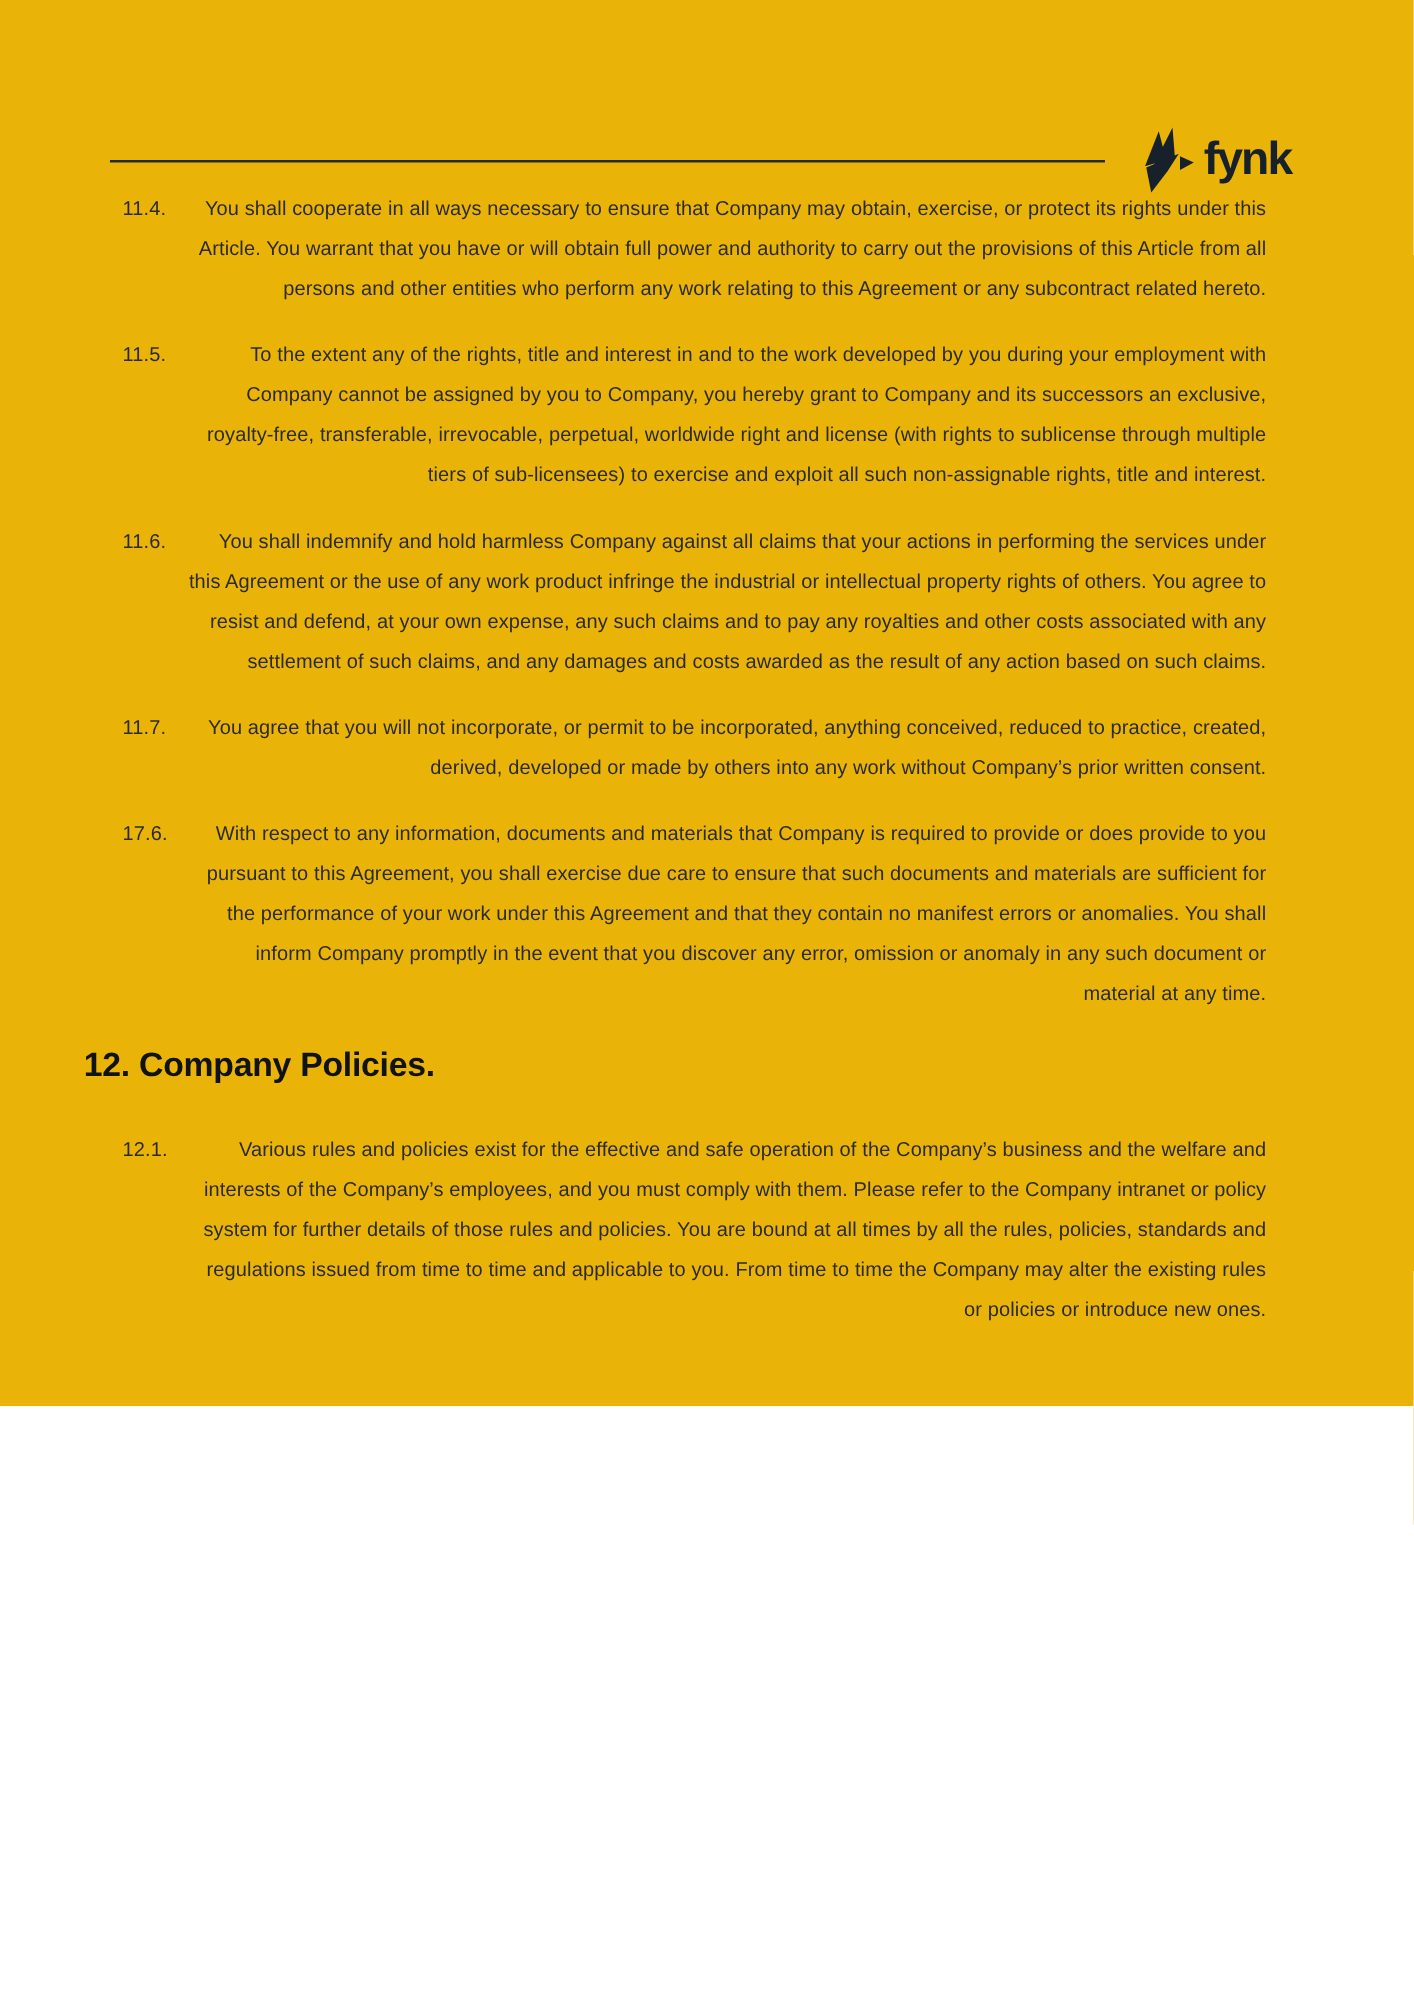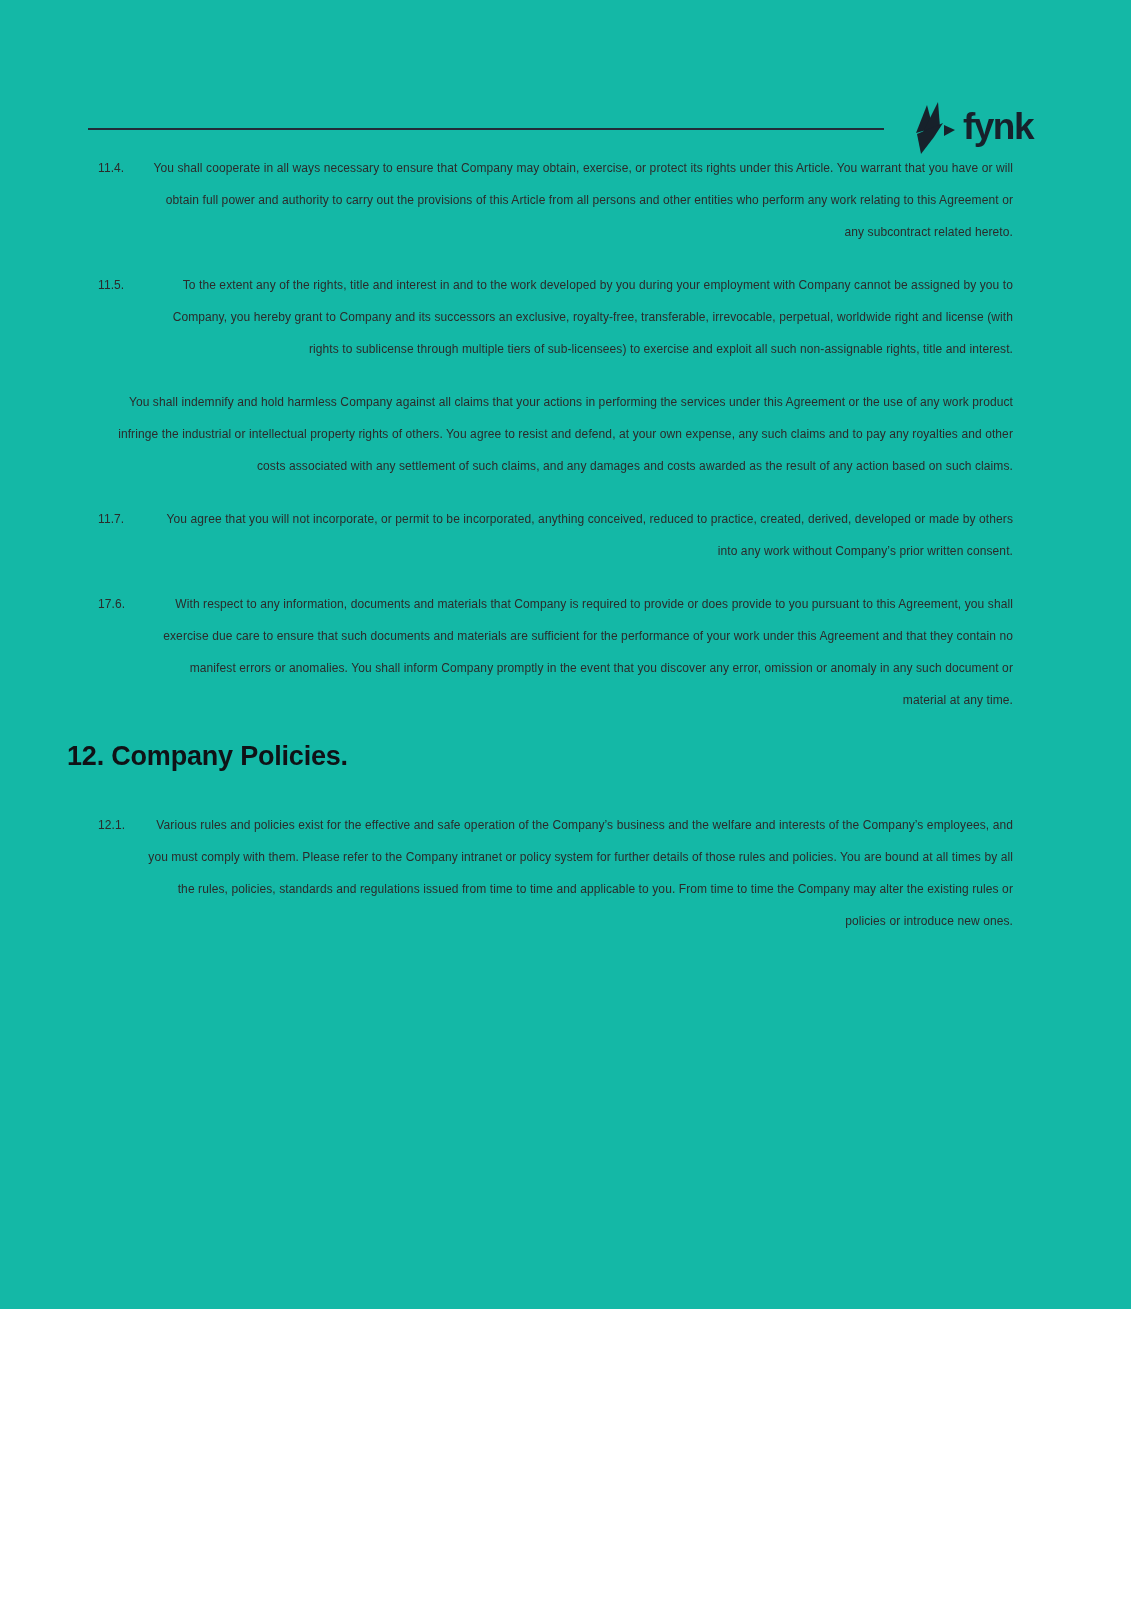--- a/index.html
+++ b/index.html
@@ -8,22 +8,22 @@
     --rule: #222c38;
     --footer-text: #3c3c3c;
   }
   * { margin: 0; padding: 0; box-sizing: border-box; }
   html, body { background: #ffffff; }
   body { font-family: "Liberation Sans", "DejaVu Sans", sans-serif; }
 
   .page {
     position: relative;
     width: 1131px;
-    height: 1309px;
-    background: #14b8a6;
+    height: 1125px;
+    background: #eab308;
     overflow: hidden;
   }
 
   
   .header {
     position: absolute;
     top: 98px;
     left: 88px;
     right: 98px;
     height: 62px;
@@ -57,21 +57,21 @@
     top: 152px;
     left: 67px;
     width: 946px;
     color: var(--text);
   }
   .clauses { list-style: none; }
   .clause {
     display: flex;
     padding-left: 31px;
     margin-bottom: 21px;
-    font-size: 12px;
+    font-size: 16px;
     line-height: 32px;
     letter-spacing: 0.1px;
   }
   .clause-number {
     width: 50px;
     flex-shrink: 0;
   }
   .clause-text { flex: 1; text-align: right; }
 
   .section-heading {
@@ -132,20 +132,21 @@
     <ol class="clauses">
       <li class="clause">
         <span class="clause-number">11.4.</span>
         <p class="clause-text">You shall cooperate in all ways necessary to ensure that Company may obtain, exercise, or protect its rights under this Article. You warrant that you have or will obtain full power and authority to carry out the provisions of this Article from all persons and other entities who perform any work relating to this Agreement or any subcontract related hereto.</p>
       </li>
       <li class="clause">
         <span class="clause-number">11.5.</span>
         <p class="clause-text">To the extent any of the rights, title and interest in and to the work developed by you during your employment with Company cannot be assigned by you to Company, you hereby grant to Company and its successors an exclusive, royalty-free, transferable, irrevocable, perpetual, worldwide right and license (with rights to sublicense through multiple tiers of sub-licensees) to exercise and exploit all such non-assignable rights, title and interest.</p>
       </li>
       <li class="clause">
+        <span class="clause-number">11.6.</span>
         <p class="clause-text">You shall indemnify and hold harmless Company against all claims that your actions in performing the services under this Agreement or the use of any work product infringe the industrial or intellectual property rights of others. You agree to resist and defend, at your own expense, any such claims and to pay any royalties and other costs associated with any settlement of such claims, and any damages and costs awarded as the result of any action based on such claims.</p>
       </li>
       <li class="clause">
         <span class="clause-number">11.7.</span>
         <p class="clause-text">You agree that you will not incorporate, or permit to be incorporated, anything conceived, reduced to practice, created, derived, developed or made by others into any work without Company’s prior written consent.</p>
       </li>
       <li class="clause">
         <span class="clause-number">17.6.</span>
         <p class="clause-text">With respect to any information, documents and materials that Company is required to provide or does provide to you pursuant to this Agreement, you shall exercise due care to ensure that such documents and materials are sufficient for the performance of your work under this Agreement and that they contain no manifest errors or anomalies. You shall inform Company promptly in the event that you discover any error, omission or anomaly in any such document or material at any time.</p>
       </li>

